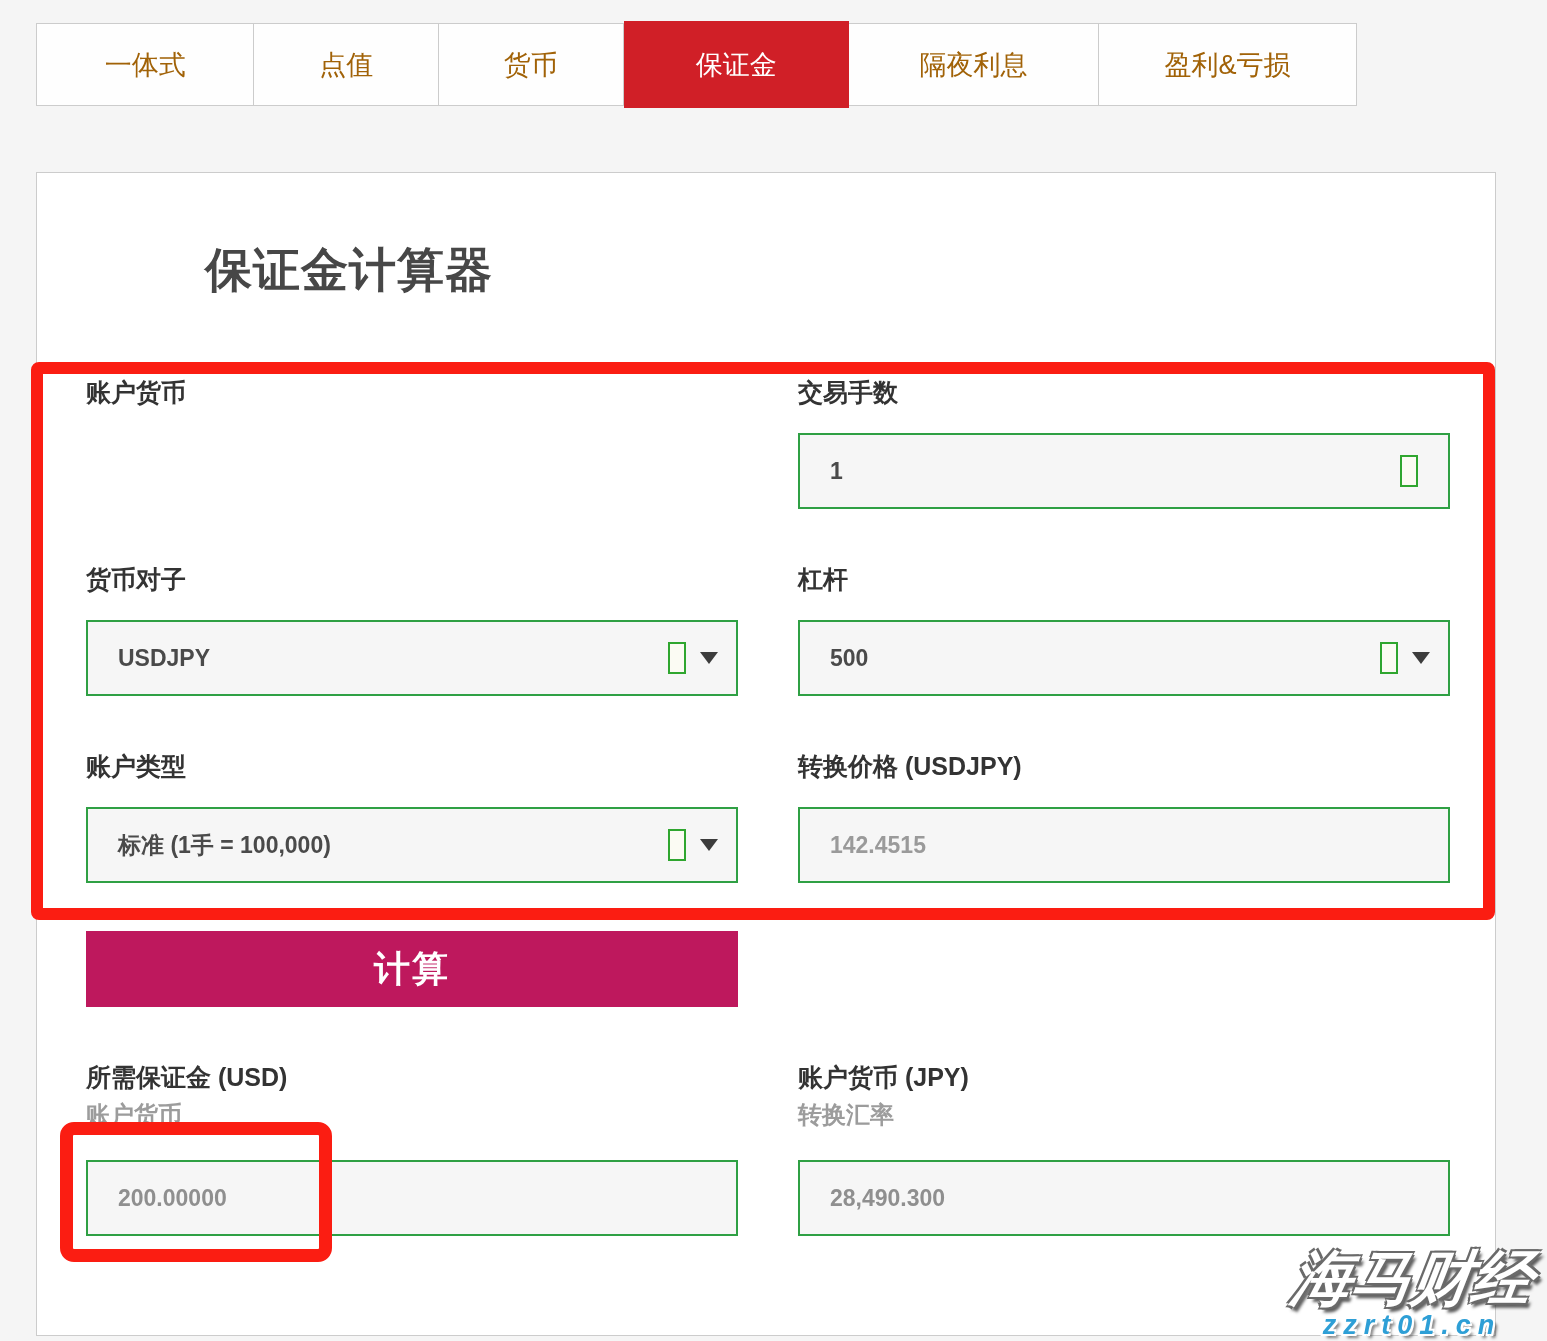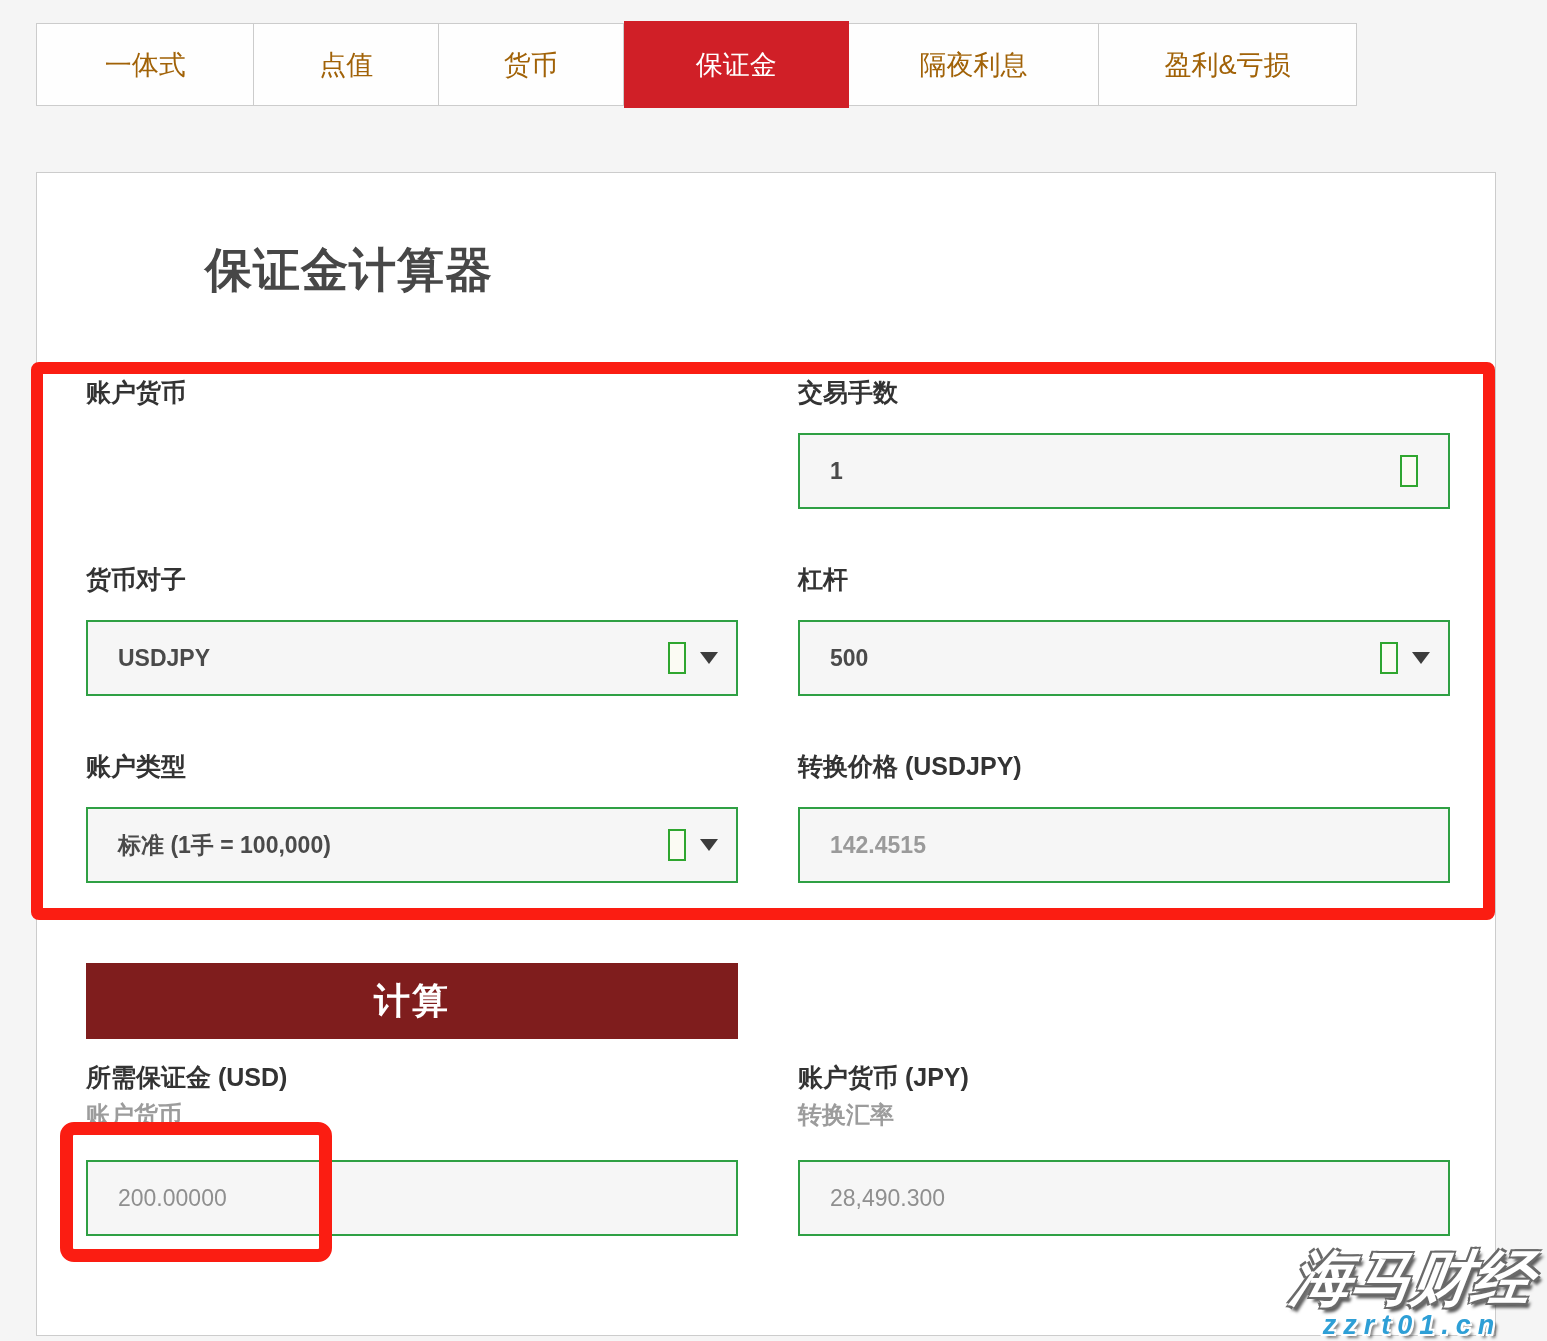--- a/index.html
+++ b/index.html
@@ -62,35 +62,35 @@
     border-top:12px solid #3c3c3c;
   }
   .finput{
     flex:1;border:none;background:transparent;outline:none;
     font:inherit;color:#4a4a4a;font-weight:700;padding:0;min-width:0;
   }
   .finput::placeholder{color:#9a9a9a;opacity:1;}
 
   
   .calc-btn{
-    position:absolute;left:49px;top:790px;width:652px;height:76px;
-    background:#7f1d1d;border:none;color:#ffffff;
+    position:absolute;left:49px;top:758px;width:652px;height:76px;
+    background:#be185d;border:none;color:#ffffff;
     font-family:inherit;font-size:36px;font-weight:700;letter-spacing:2px;
     display:flex;align-items:center;justify-content:center;cursor:pointer;
   }
 
   
   .rg{position:absolute;width:652px;top:888px;}
   .rlabel{font-size:25px;font-weight:700;color:#333333;height:32px;line-height:32px;}
   .rsub{font-size:24px;font-weight:700;color:#9c9c9c;height:28px;line-height:28px;margin-top:8px;}
   .rbox{
     margin-top:31px;height:76px;box-sizing:border-box;
     border:2px solid #2fa044;background:#f6f6f6;
     display:flex;align-items:center;padding-left:30px;
-    font-size:23px;font-weight:400;color:#8f8f8f;
+    font-size:23px;font-weight:700;color:#8f8f8f;
   }
 
   
   .annot{position:absolute;box-sizing:border-box;border:12px solid #fb1d12;pointer-events:none;}
   .annot1{left:31px;top:362px;width:1464px;height:558px;border-radius:8px;}
   .annot2{left:60px;top:1122px;width:272px;height:140px;border-width:13px;border-radius:14px;}
 
   
   .watermark{position:absolute;right:0px;bottom:0px;width:270px;text-align:center;pointer-events:none;}
   .wm-brand{

